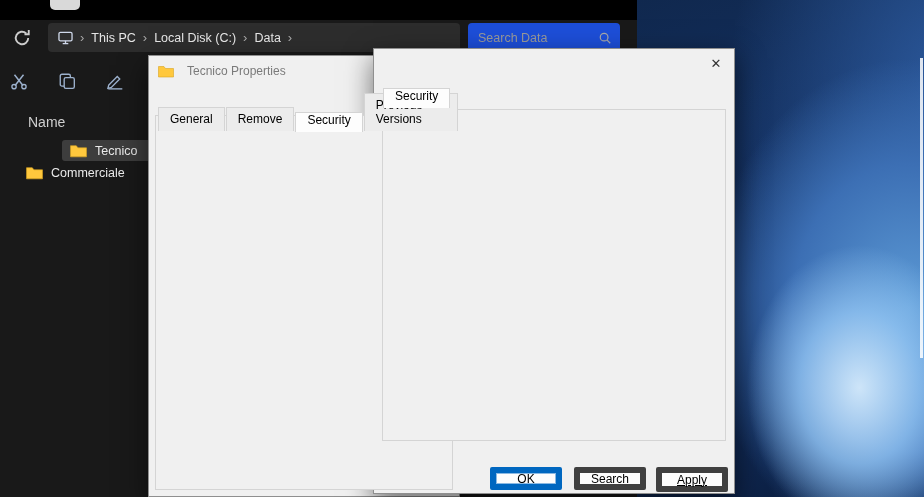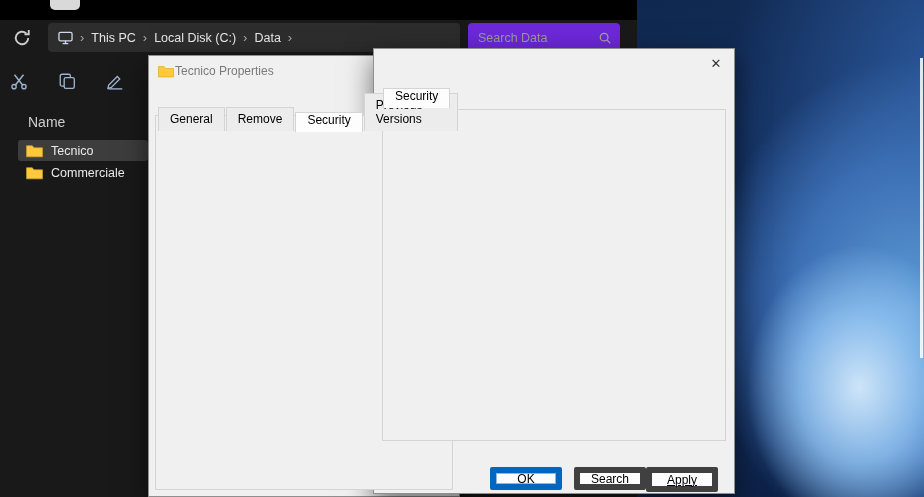--- a/index.html
+++ b/index.html
@@ -21,37 +21,37 @@
   .explorer { position:absolute; left:0; top:0; width:637px; height:497px; background:#191919; }
   .top-strip { position:absolute; left:0; top:0; width:637px; height:20px; background:#000; }
   .tab-stub { position:absolute; left:50px; top:0; width:30px; height:10px; background:#d9d9d9;
     border-radius:0 0 5px 5px; }
   .refresh-btn { position:absolute; left:12px; top:28px; width:20px; height:20px; }
   .breadcrumb { position:absolute; left:48px; top:23px; width:412px; height:29px; background:#2d2d2d;
     border-radius:4px; display:flex; align-items:center; padding:0 10px; gap:7px;
     color:#e6e6e6; font-size:12.5px; }
   .crumb { cursor:default; }
   .chev { color:#a8a8a8; font-size:13px; }
-  .searchbox { position:absolute; left:468px; top:23px; width:152px; height:29px; background:#6d28d9;
+  .searchbox { position:absolute; left:468px; top:23px; width:152px; height:29px; background:#1d4ed8;
     border-radius:4px; display:flex; align-items:center; padding:0 8px 0 10px; }
   .searchbox input { flex:1; background:transparent; border:none; outline:none;
     color:#cfcfcf; font-size:12.5px; font-family:"Liberation Sans",sans-serif; width:110px; }
   .searchbox input::placeholder { color:#9a9a9a; }
   .cmdbar { position:absolute; left:10px; top:72px; display:flex; gap:30px; align-items:center; }
   .cmd-icon { width:18px; height:18px; display:inline-block; }
   .files-header { position:absolute; left:28px; top:114px; color:#cfcfcf; font-size:14px; }
   .file-row { position:absolute; left:18px; width:130px; height:21px; display:flex; align-items:center;
     gap:8px; color:#eaeaea; font-size:12.5px; padding-left:8px; border-radius:3px; }
   .file-row.sel { background:#3d3d3d; }
-  .row1 { top:140px; } .row2 { top:162px;align-items:center; }
+  .row1 { top:140px;margin-left:44px; } .row2 { top:162px;align-items:center; }
 
   
   .dlg { position:absolute; background:#f0f0f0; border:1px solid #8f8f8f;
     box-shadow:0 10px 26px rgba(0,0,0,.55); font-size:12px; color:#000; }
-  .dlg-title { height:30px; display:flex; align-items:center; gap:1px; padding-left:9px; font-size:12px; }
+  .dlg-title { height:30px; display:flex; align-items:center; gap:13px; padding-left:9px; font-size:12px; }
   .dlg-close { position:absolute; right:1px; top:1px; width:34px; height:26px; display:flex;
     align-items:center; justify-content:center; font-size:13px; color:#333; cursor:default; }
   .tabs { position:absolute; left:9px; display:flex; align-items:flex-end; z-index:3; }
   .tab { padding:4px 11px 5px; background:#ececec; border:1px solid #d4d4d4; border-bottom:none;
     margin-right:1px; font-size:12px; }
   .tab.active { background:#fdfdfd; padding-top:0; position:relative; top:1px; }
   .tabpage { position:absolute; border:1px solid #d4d4d4; background:#f0f0f0; z-index:1; }
   .lbl { position:absolute; font-size:12px; color:#111; }
   .listbox { position:absolute; background:#fff; border:1px solid #828790; overflow:hidden; }
   .grp-row { height:17px; display:flex; align-items:center; gap:5px; padding-left:3px; font-size:12px; }
@@ -341,16 +341,16 @@
       </div>
       <div class="perm-row">
         <span class="perm-name">Write</span>
         <span class="cb cb-a cb-blue"></span>
         <span class="cb cb-d"></span>
       </div>
     </div>
 
     <div class="btn default" style="left:116px; top:418px; width:72px; height:23px;">OK</div>
     <div class="btn" style="left:200px; top:418px; width:72px; height:23px;">Search</div>
-    <div class="btn" style="left:272px; top:418px; width:72px; height:25px;text-decoration:underline;">Apply</div>
+    <div class="btn" style="left:282px; top:418px; width:72px; height:25px;text-decoration:underline;">Apply</div>
   </div>
 
 </div>
 
 </body></html>

